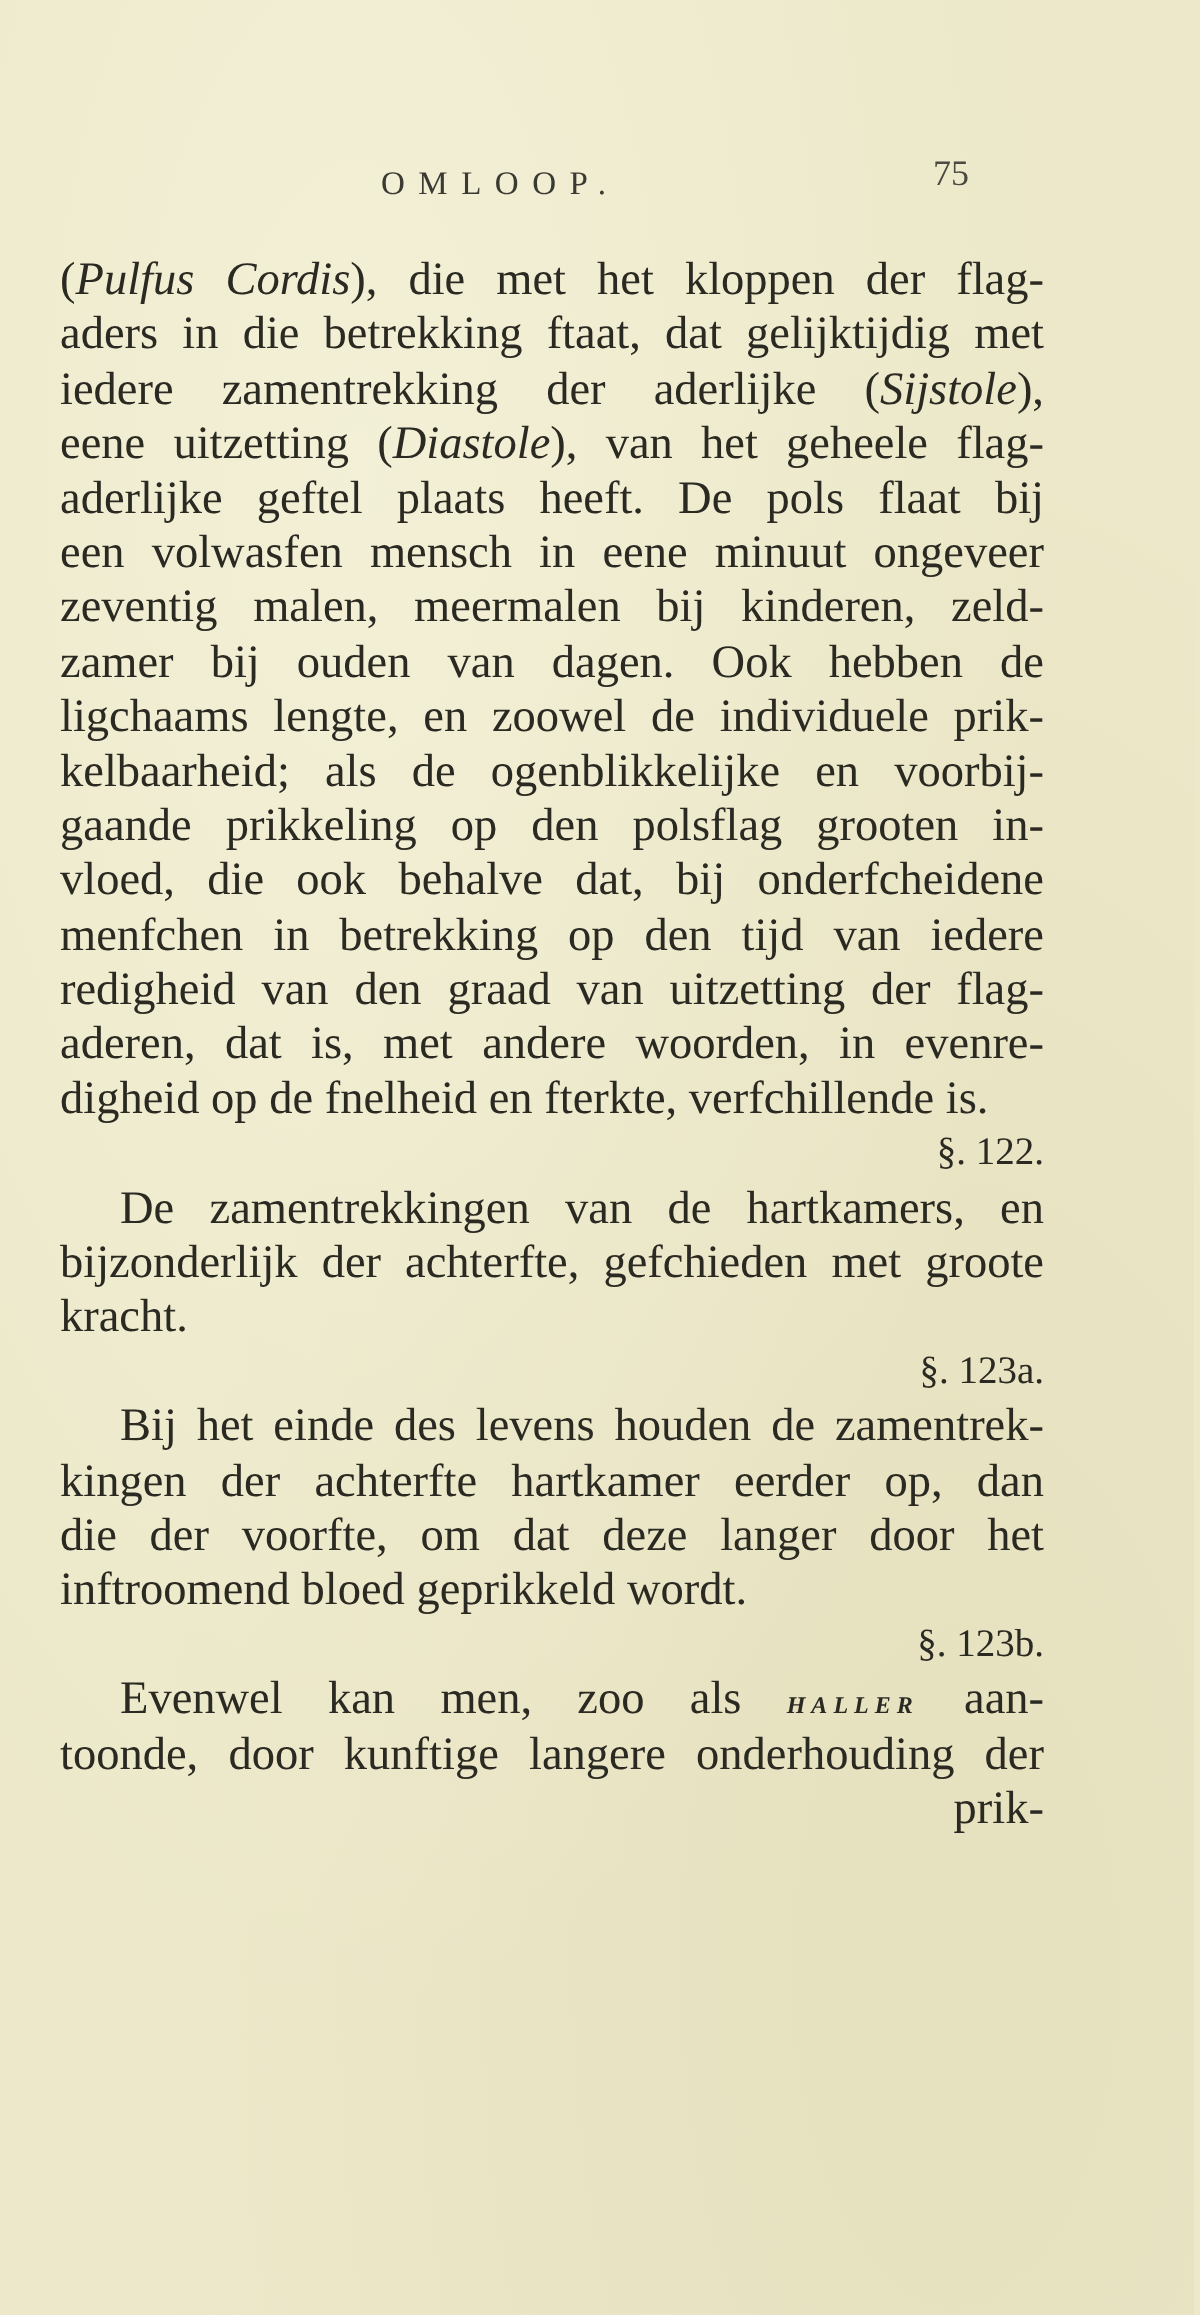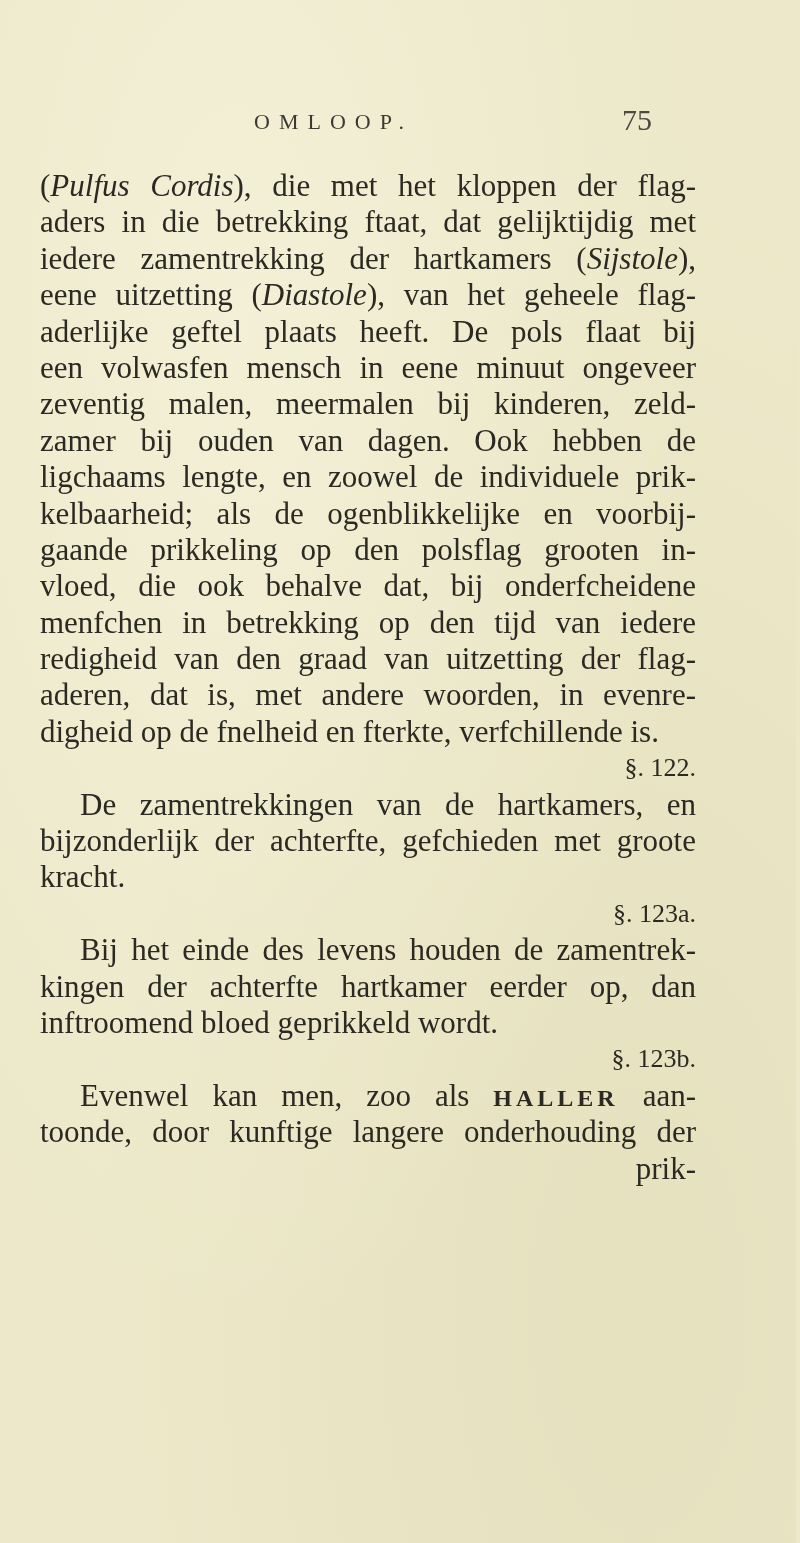--- a/index.html
+++ b/index.html
@@ -36,21 +36,21 @@
       left: 254px;
       top: 4px;
       font-size: 22px;
       letter-spacing: 9px;
       color: #3a3a32;
     }
     .page-number {
       position: absolute;
       left: 622px;
       top: -2px;
-      font-size: 30px;
+      font-size: 24px;
       color: #4a4a40;
     }
     .body-text {
       position: absolute;
       left: 40px;
       top: 168px;
       width: 656px;
       font-size: 31px;
       line-height: 36.4px;
     }
@@ -76,37 +76,38 @@
       text-align: right;
       font-size: 26px;
       height: 36.4px;
       padding-left: 28px;
     }
     i { font-style: italic; margin-top: 20px; }
     .smallcaps {
       font-variant: small-caps;
       letter-spacing: 4px;
       font-weight: bold;
-      font-size: 24px;
+      font-size: 16px;
+      font-style: italic;
     }
   </style>
 </head>
 <body>
 
 <div class="page">
 
   <div class="header">
     <span class="running-head">OMLOOP.</span>
     <span class="page-number">75</span>
   </div>
 
   <div class="body-text">
     <span class="line"><span>(</span><i>Pulfus Cordis</i><span>), die met het kloppen der flag-</span></span>
     <span class="line">aders in die betrekking ftaat, dat gelijktijdig met</span>
-    <span class="line"><span>iedere zamentrekking der hartkamers (</span><i>Sijstole</i><span>),</span></span>
+    <span class="line"><span>iedere zamentrekking der aderlijke (</span><i>Sijstole</i><span>),</span></span>
     <span class="line"><span>eene uitzetting (</span><i>Diastole</i><span>), van het geheele flag-</span></span>
     <span class="line">aderlijke geftel plaats heeft. De pols flaat bij</span>
     <span class="line">een volwasfen mensch in eene minuut ongeveer</span>
     <span class="line">zeventig malen, meermalen bij kinderen, zeld-</span>
     <span class="line">zamer bij ouden van dagen. Ook hebben de</span>
     <span class="line">ligchaams lengte, en zoowel de individuele prik-</span>
     <span class="line">kelbaarheid; als de ogenblikkelijke en voorbij-</span>
     <span class="line">gaande prikkeling op den polsflag grooten in-</span>
     <span class="line">vloed, die ook behalve dat, bij onderfcheidene</span>
     <span class="line">menfchen in betrekking op den tijd van iedere</span>
@@ -115,20 +116,21 @@
     <span class="line last">digheid op de fnelheid en fterkte, verfchillende is.</span>
 
     <span class="section">§. 122.</span>
     <span class="line indent">De zamentrekkingen van de hartkamers, en</span>
     <span class="line">bijzonderlijk der achterfte, gefchieden met groote</span>
     <span class="line last">kracht.</span>
 
     <span class="section">§. 123a.</span>
     <span class="line indent">Bij het einde des levens houden de zamentrek-</span>
     <span class="line">kingen der achterfte hartkamer eerder op, dan</span>
+    <span class="line">die der voorfte, om dat deze langer door het</span>
     <span class="line last">inftroomend bloed geprikkeld wordt.</span>
 
     <span class="section">§. 123b.</span>
     <span class="line indent"><span>Evenwel kan men, zoo als</span> <span class="smallcaps">HALLER</span> <span>aan-</span></span>
     <span class="line">toonde, door kunftige langere onderhouding der</span>
     <span class="line right">prik-</span>
   </div>
 
 </div>
 

